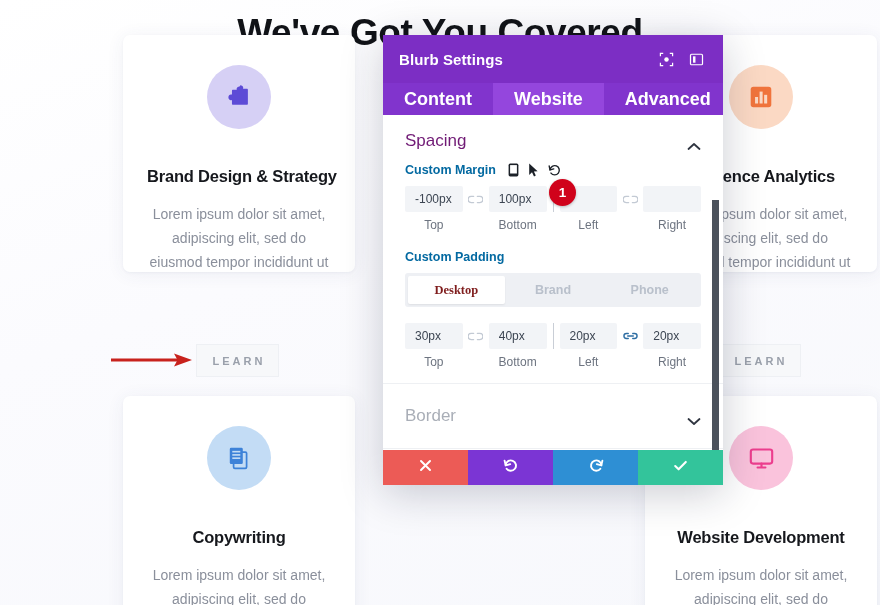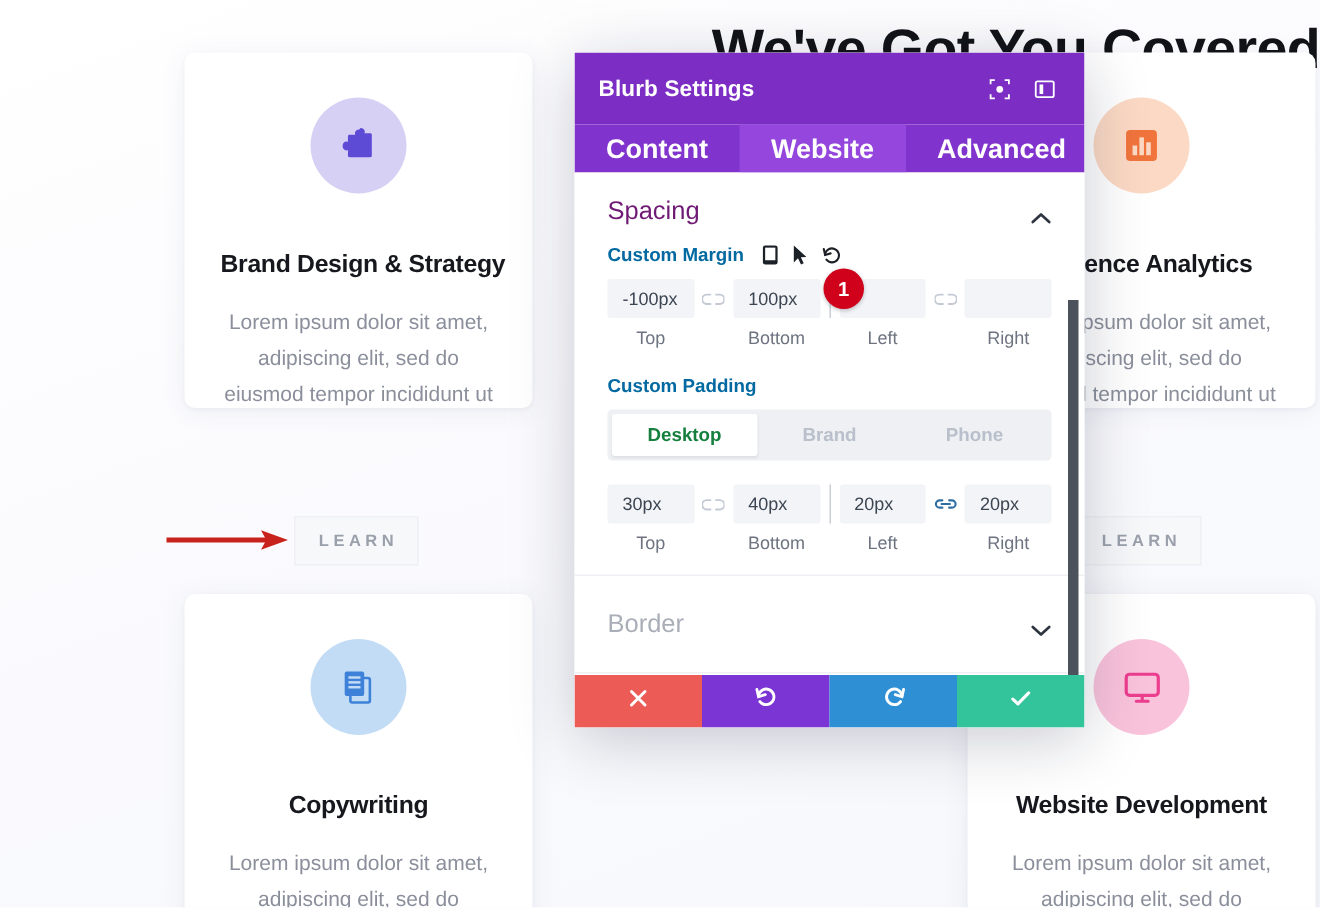--- a/index.html
+++ b/index.html
@@ -13,21 +13,21 @@
     position: relative;
     width: 880px; height: 605px;
     background: linear-gradient(160deg, #ffffff 0%, #fbfbfe 40%, #f7f8fc 100%);
     overflow: hidden;
   }
 
   
   .page-heading {
     position: absolute;
     top: 12px; left: 0; right: 0;
-    text-align: right;
+    text-align: center;
     font-size: 37px;
     font-weight: bold;
     color: #111317;
     letter-spacing: -0.4px;
     line-height: 1.15;
     white-space: nowrap;
   }
 
   
   .card {
@@ -233,22 +233,23 @@
     height: 28px;
     display: flex; align-items: center; justify-content: center;
     font-size: 12.5px;
     font-weight: bold;
     color: #b9c0cb;
     border-radius: 2px;
     cursor: pointer;
   }
   .device-tab.active {
     background: #ffffff;
-    color: #15803d;
+    color: #7f1d1d;
     box-shadow: 0 1px 2px rgba(0,0,0,0.07);
+    font-family: Liberation Serif, serif;
   }
 
   .collapsed-section {
     display: flex; align-items: center;
     padding: 22px 22px;
     border-top: 1px solid #eef0f3;
     cursor: pointer;
   }
   .collapsed-section .stitle {
     flex: 1;

